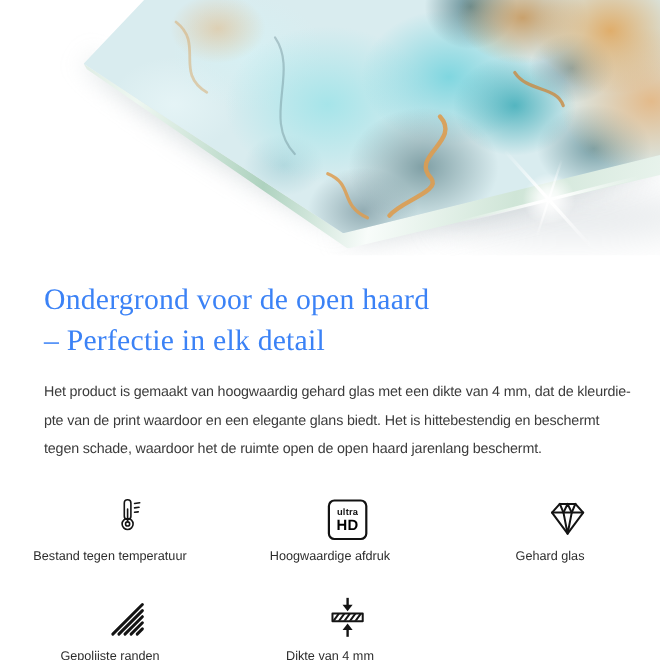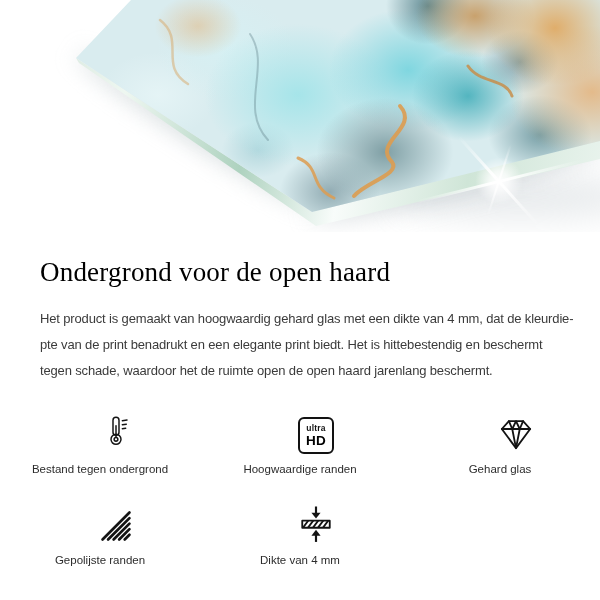--- a/index.html
+++ b/index.html
@@ -47,21 +47,21 @@
   .ray{position:absolute;background:linear-gradient(90deg,rgba(255,255,255,0),rgba(255,255,255,.98) 45%,rgba(255,255,255,.98) 55%,rgba(255,255,255,0));}
   .r1{width:170px;height:3px;left:-85px;top:-1px;transform:rotate(-14deg);}
   .r2{width:120px;height:2.5px;left:-60px;top:-1px;transform:rotate(48deg);}
   .r3{width:76px;height:2px;left:-38px;top:-1px;transform:rotate(-72deg);opacity:.9;}
   .glow{position:absolute;left:-24px;top:-24px;width:48px;height:48px;border-radius:50%;
     background:radial-gradient(circle,rgba(255,255,255,1) 0%,rgba(255,255,255,.75) 28%,rgba(255,255,255,0) 70%);}
 
   
   .content{padding:0 40px;}
   .title{margin:22px 0 0;font-family:"Liberation Serif","DejaVu Serif",serif;font-weight:400;
-    font-size:27px;line-height:37px;color:#000000;letter-spacing:.2px;}
+    font-size:27px;line-height:37px;color:#3b82f6;letter-spacing:.2px;}
   .title span{display:block;}
   .lead{margin-top:15px;font-size:13px;line-height:26px;color:#3b3b3b;letter-spacing:-.15px;}
   .lead div{white-space:nowrap;}
 
   
   .features{margin:22px -40px 0;display:grid;grid-template-columns:repeat(3,1fr);row-gap:22px;}
   .feature{display:flex;flex-direction:column;align-items:center;}
   .icon-wrap{height:48px;display:flex;align-items:flex-end;justify-content:center;padding-left:32px;}
   .feature-label{margin-top:9px;font-size:11.5px;color:#2c2c2c;white-space:nowrap;}
   .icon-stroke{stroke:#141414;fill:none;stroke-width:2.2;stroke-linecap:round;stroke-linejoin:round;}
@@ -95,53 +95,54 @@
       <span class="ray r1"></span>
       <span class="ray r2"></span>
       <span class="ray r3"></span>
       <span class="glow"></span>
     </div>
   </div>
 
   <div class="content">
     <h1 class="title">
       <span>Ondergrond voor de open haard</span>
+      <span>– Perfectie in elk detail</span>
     </h1>
 
     <div class="lead">
       <div>Het product is gemaakt van hoogwaardig gehard glas met een dikte van 4 mm, dat de kleurdie-</div>
-      <div>pte van de print benadrukt en een elegante print biedt. Het is hittebestendig en beschermt</div>
+      <div>pte van de print waardoor en een elegante glans biedt. Het is hittebestendig en beschermt</div>
       <div>tegen schade, waardoor het de ruimte open de open haard jarenlang beschermt.</div>
     </div>
 
     <div class="features">
 
       <div class="feature">
         <div class="icon-wrap">
           <svg width="32" height="46" viewBox="0 0 48 48">
             <rect class="icon-stroke" x="19.5" y="3.5" width="9" height="27" rx="4.5"></rect>
             <circle class="icon-stroke" cx="24" cy="36.5" r="7.5"></circle>
             <circle class="icon-stroke" cx="24" cy="36.5" r="2.8"></circle>
             <line class="icon-stroke" x1="24" y1="16" x2="24" y2="33"></line>
             <line class="icon-stroke" x1="33.5" y1="8.5" x2="40.5" y2="7.5"></line>
             <line class="icon-stroke" x1="33.5" y1="14.5" x2="39.5" y2="13.8"></line>
             <line class="icon-stroke" x1="33.5" y1="20.5" x2="38.5" y2="20"></line>
           </svg>
         </div>
-        <div class="feature-label">Bestand tegen ondergrond</div>
+        <div class="feature-label">Bestand tegen temperatuur</div>
       </div>
 
       <div class="feature">
         <div class="icon-wrap">
           <div class="uhd-box">
             <span class="uhd-top">ultra</span>
             <span class="uhd-bottom">HD</span>
           </div>
         </div>
-        <div class="feature-label">Hoogwaardige randen</div>
+        <div class="feature-label">Hoogwaardige afdruk</div>
       </div>
 
 
       <div class="feature">
         <div class="icon-wrap">
           <svg width="42" height="40" viewBox="0 0 48 48">
             <path class="icon-stroke" d="M15.5 8.5 H32.5 L41 18 L24 41 L7 18 Z"></path>
             <path class="icon-stroke" d="M7 18 H41"></path>
             <path class="icon-stroke" d="M15.5 8.5 L19.5 18 L24 41 L28.5 18 L32.5 8.5"></path>
             <path class="icon-stroke" d="M19.5 18 L24 8.5 L28.5 18"></path>

